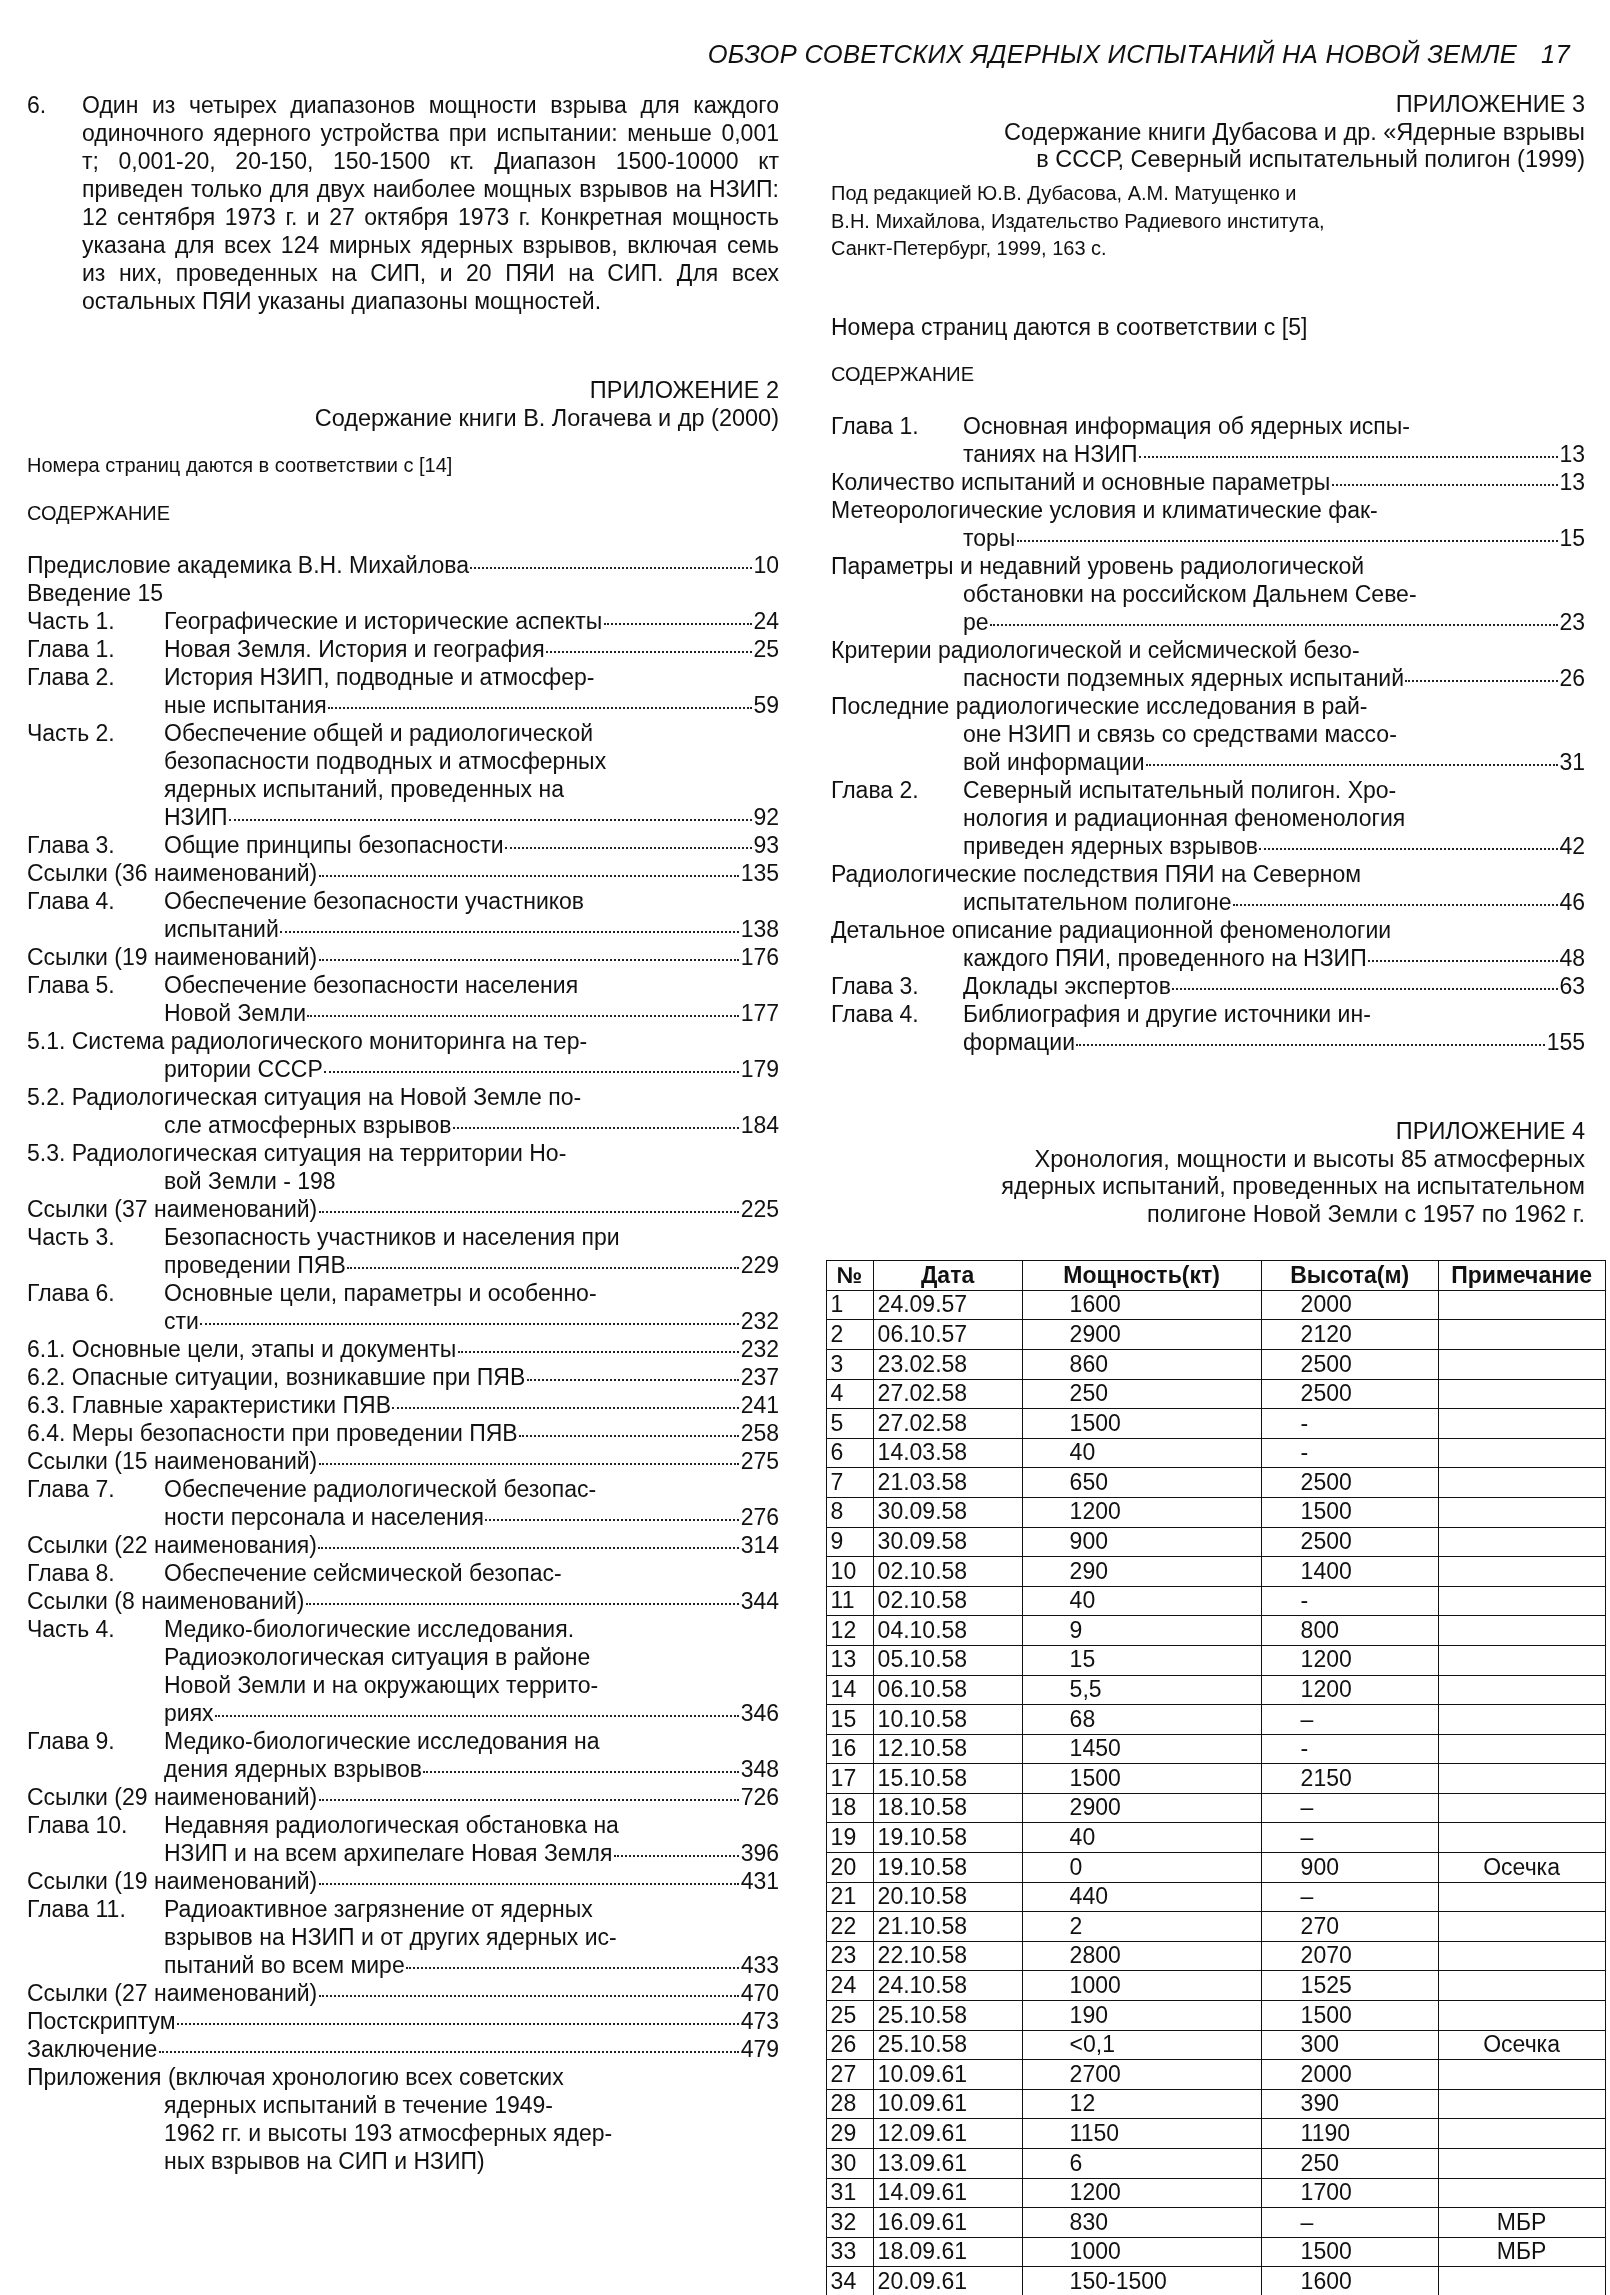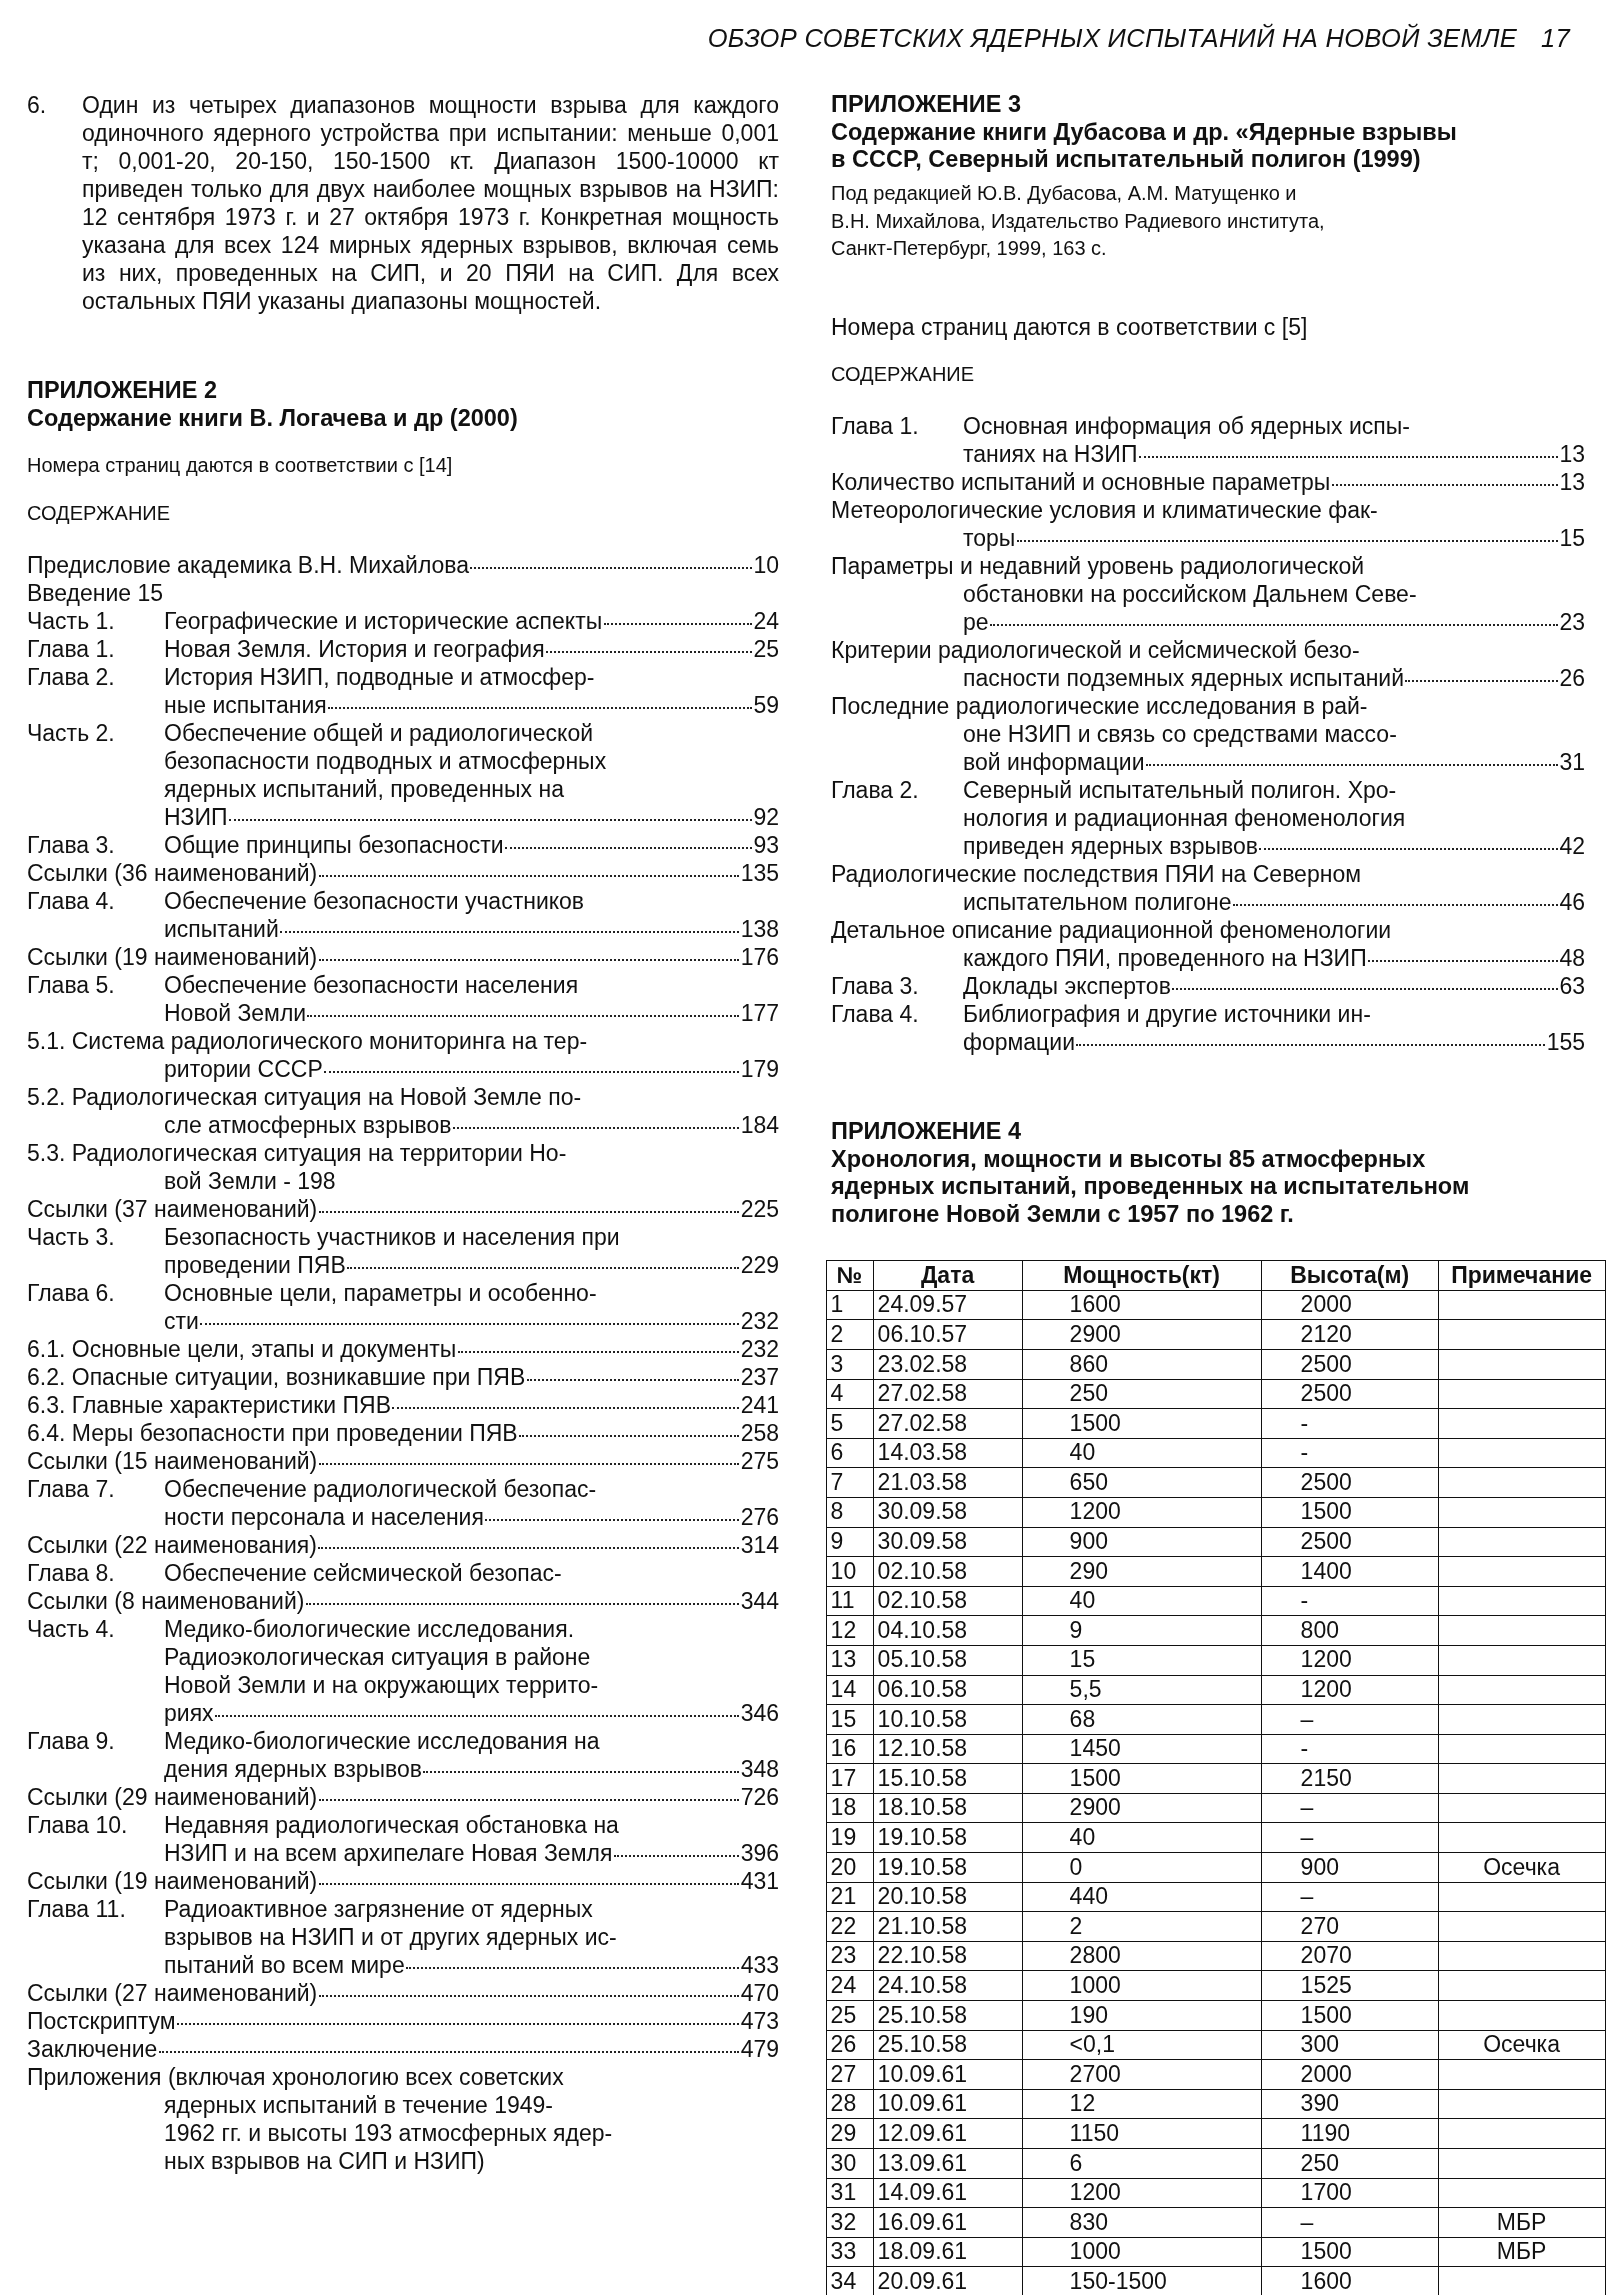--- a/index.html
+++ b/index.html
@@ -1,35 +1,35 @@
 <!DOCTYPE html>
 <html style="font-size:10.7px"><head>
 <meta charset="utf-8">
 <style>
   html, body { margin: 0; padding: 0; background: #ffffff; }
   body {
     width: 1610px; height: 2295px; position: relative; overflow: hidden;
     font-family: "Liberation Sans", sans-serif; color: #111;
   }
   .running-head {
-    position: absolute; top: 24px; right: 40px;
+    position: absolute; top: 40px; right: 40px;
     font-size: 25.5px; font-style: italic; letter-spacing: 0.3px;
     font-family: "Liberation Sans", sans-serif;
   }
   .running-head .pg { margin-left: 24px; }
 
   .col { position: absolute; top: 91px; font-size: 23px; line-height: 28px; }
   .col-left { left: 27px; width: 752px; }
   .col-right { left: 831px; width: 754px; }
 
   .note { display: flex; text-align: justify; }
   .note .num { width: 55px; flex: none; }
   .note .txt { flex: 1; text-align: justify; }
 
-  .heading { text-align: left; font-weight: bold; font-size: 23.5px; line-height: 27.5px; }
+  .heading { text-align: right; font-weight: normal; font-size: 23.5px; line-height: 27.5px; }
   .subhead { text-align: left; font-size: 20px; line-height: 27.5px; }
   .mt-xs { margin-top: 6.7px; }
   .mt-s { margin-top: 20px; }
   .mt-m { margin-top: 50px; }
   .mt-l { margin-top: 62px; }
 
   .toc { margin-top: 24px; }
   .toc-entry { display: block; }
   .toc-line { display: flex; align-items: baseline; white-space: nowrap; }
   .toc-label { flex: none; }

